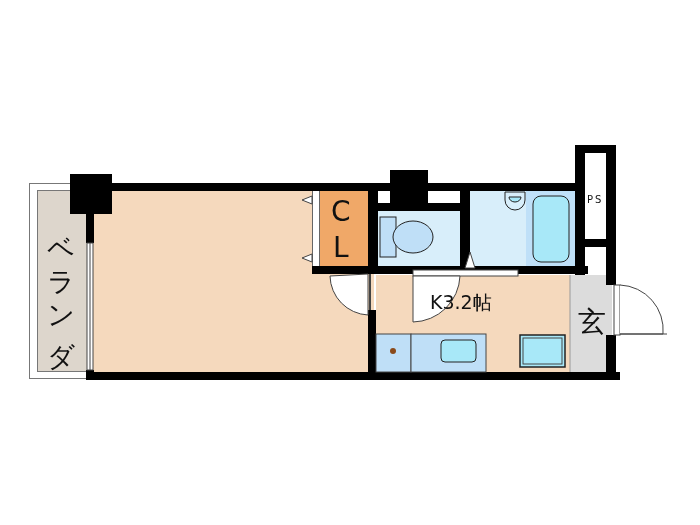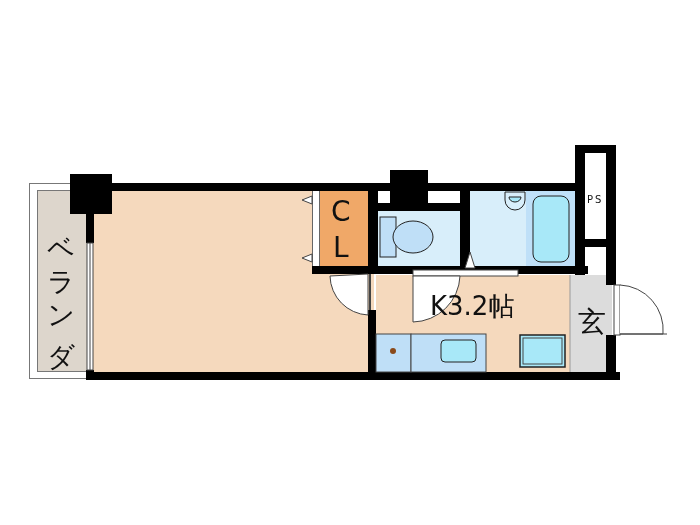--- a/index.html
+++ b/index.html
@@ -89,15 +89,15 @@
     <rect x="520" y="335" width="45" height="32" fill="#a8e8f8" stroke="#222" stroke-width="1.5"></rect>
     <rect x="523" y="338" width="39" height="26" fill="#a8e8f8" stroke="#444"></rect>
 
     <rect x="614" y="285" width="6" height="50" fill="#fff" stroke="#444"></rect>
     <path d="M 620 285 A 45 45 0 0 1 663 334 L 620 334" fill="#fff" stroke="#444"></path>
     <line x1="620" y1="334" x2="667" y2="334" stroke="#444"></line>
 
     <line x1="570" y1="275" x2="570" y2="372" stroke="#999" stroke-width="1"></line>
   </svg>
 
-  <div class="room-label" style="left:430px;top:293px;font-size:26px;">K3.2帖</div>
+  <div class="room-label" style="left:430px;top:293px;font-size:19px;">K3.2帖</div>
 
 </div>
 
 </body></html>

